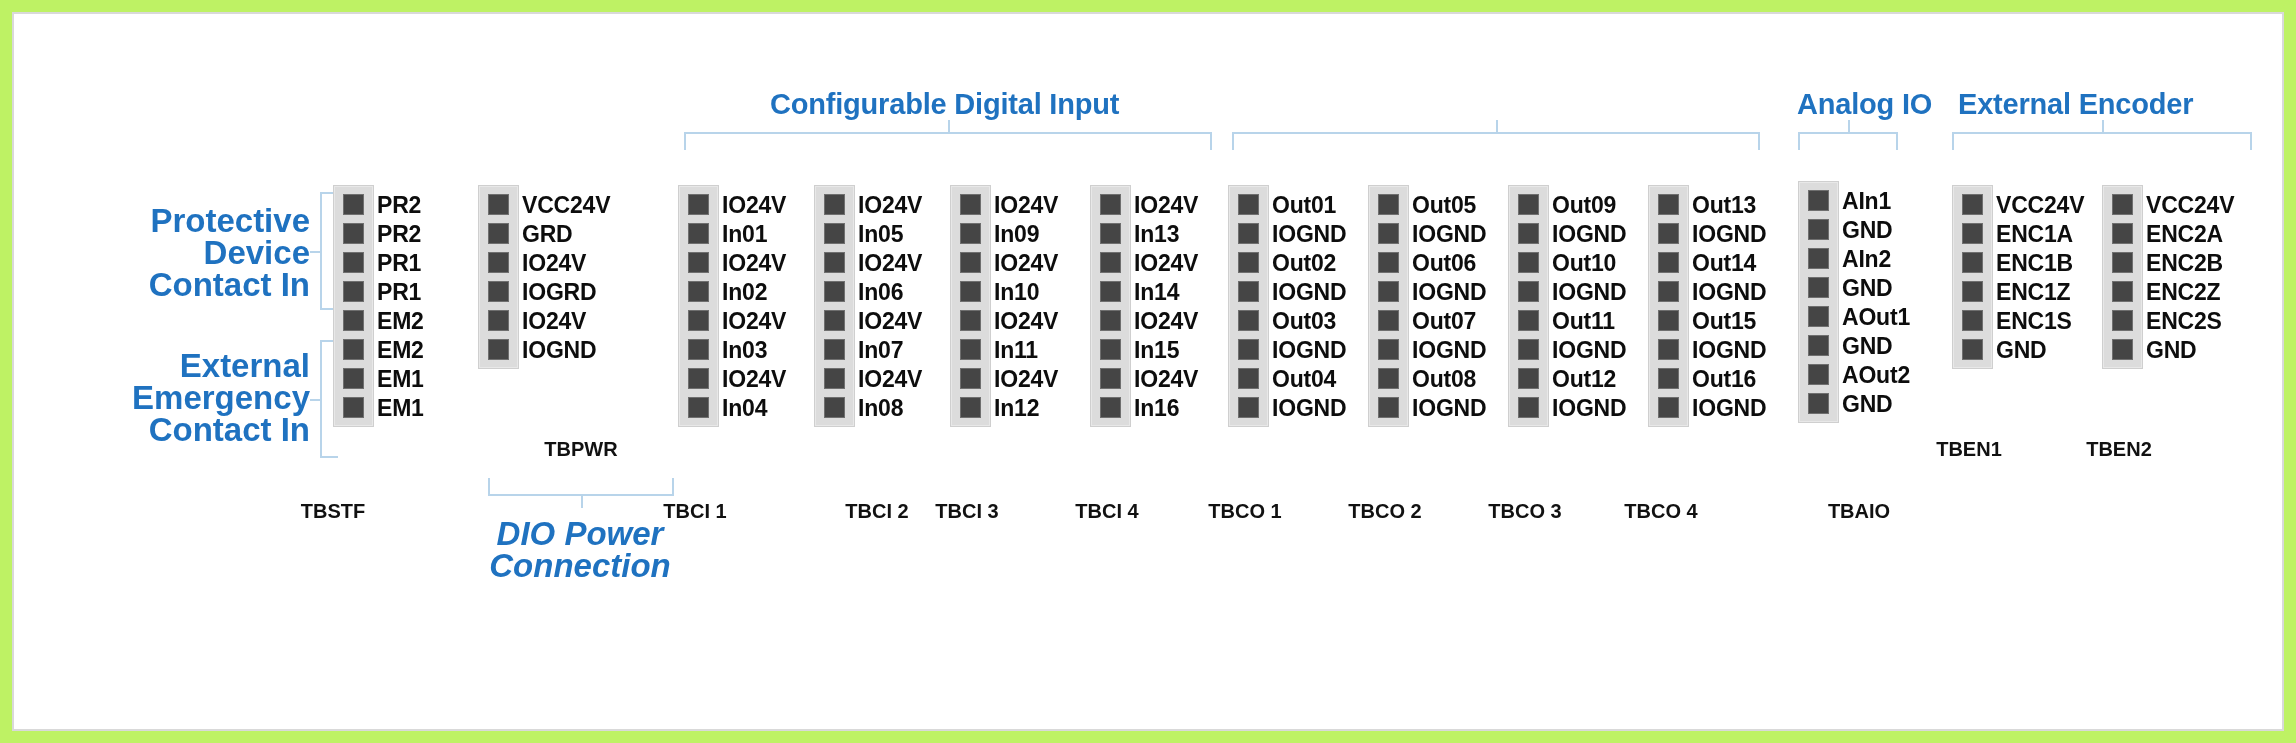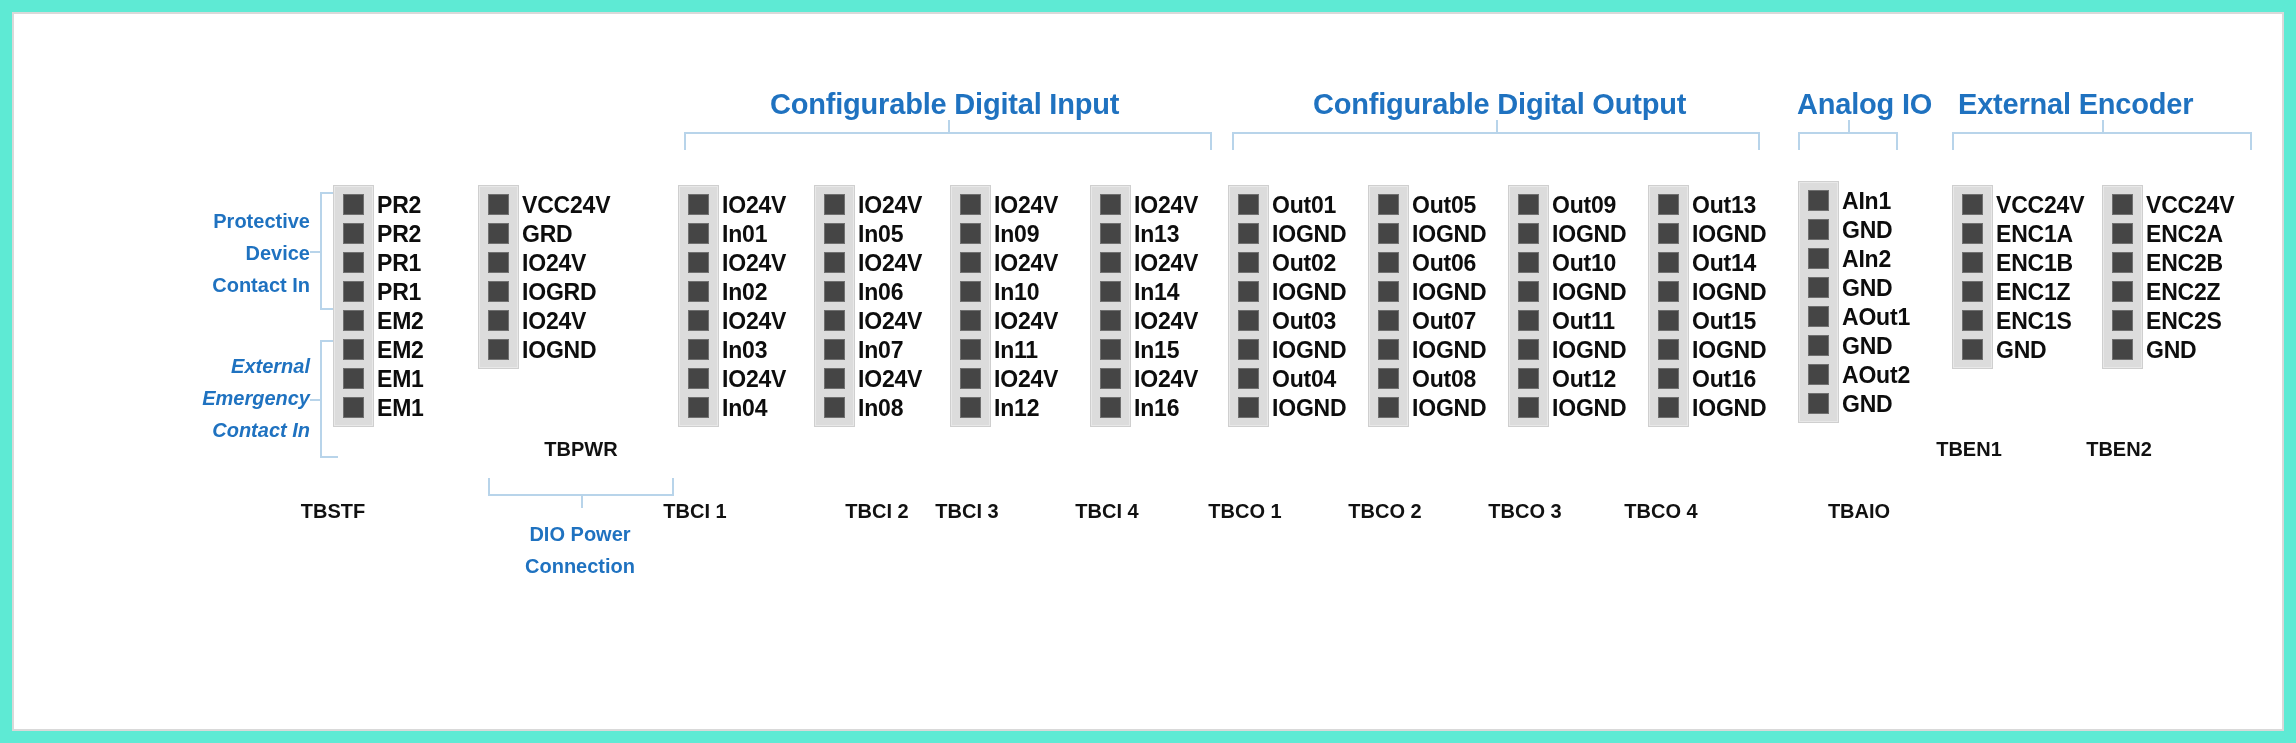--- a/index.html
+++ b/index.html
@@ -7,21 +7,21 @@
     padding: 0;
     background: #ffffff;
   }
   body {
     font-family: "Liberation Sans", sans-serif;
   }
   #canvas {
     position: relative;
     width: 2296px;
     height: 743px;
-    background: #5eead4;
+    background: #bef264;
     box-sizing: border-box;
     overflow: hidden;
   }
   .frame {
     position: absolute;
     left: 12px;
     top: 12px;
     width: 2272px;
     height: 719px;
     border: 2px solid #d9d9d9;
@@ -37,26 +37,26 @@
     font-size: 29px;
     white-space: nowrap;
     letter-spacing: -0.2px;
   }
 
   
   .side-label {
     position: absolute;
     color: #1f72c0;
     font-weight: bold;
-    font-size: 20px;
+    font-size: 33px;
     line-height: 32px;
     text-align: right;
     white-space: nowrap;
   }
-  .side-label.centered { text-align: center; }
+  .side-label.centered { text-align: center; font-style: italic; }
 
   
   .block-name {
     position: absolute;
     color: #111111;
     font-weight: bold;
     font-size: 20px;
     white-space: nowrap;
     text-align: center;
   }
@@ -146,38 +146,37 @@
   }
 </style>
 </head>
 <body>
 
 <div id="canvas">
   <div class="frame"></div>
 
   <div class="group-header" style="left:770px; top:88px;">Configurable Digital Input</div>
 
-  <div class="group-header" style="left:1313px; top:88px;">Configurable Digital Output</div>
 
   <div class="group-header" style="left:1797px; top:88px;">Analog IO</div>
 
   <div class="group-header" style="left:1958px; top:88px;">External Encoder</div>
 
   <div class="bracket-top" style="left:684px; top:132px; width:528px; height:18px;"></div>
   <div class="bracket-top" style="left:1232px; top:132px; width:528px; height:18px;"></div>
   <div class="bracket-top" style="left:1798px; top:132px; width:100px; height:18px;"></div>
   <div class="bracket-top" style="left:1952px; top:132px; width:300px; height:18px;"></div>
 
   <div class="side-label" style="left:80px; top:205px; width:230px;">
     <div>Protective</div>
     <div>Device</div>
     <div>Contact In</div>
   </div>
 
-  <div class="side-label" style="left:80px; top:350px; width:230px;font-style:italic;">
+  <div class="side-label" style="left:80px; top:350px; width:230px;">
     <div>External</div>
     <div>Emergency</div>
     <div>Contact In</div>
   </div>
 
   <div class="bracket-left" style="left:320px; top:192px; width:18px; height:118px;"></div>
   <div class="bracket-left" style="left:320px; top:340px; width:18px; height:118px;"></div>
 
   <div class="side-label centered" style="left:460px; top:518px; width:240px;">
     <div>DIO Power</div>

